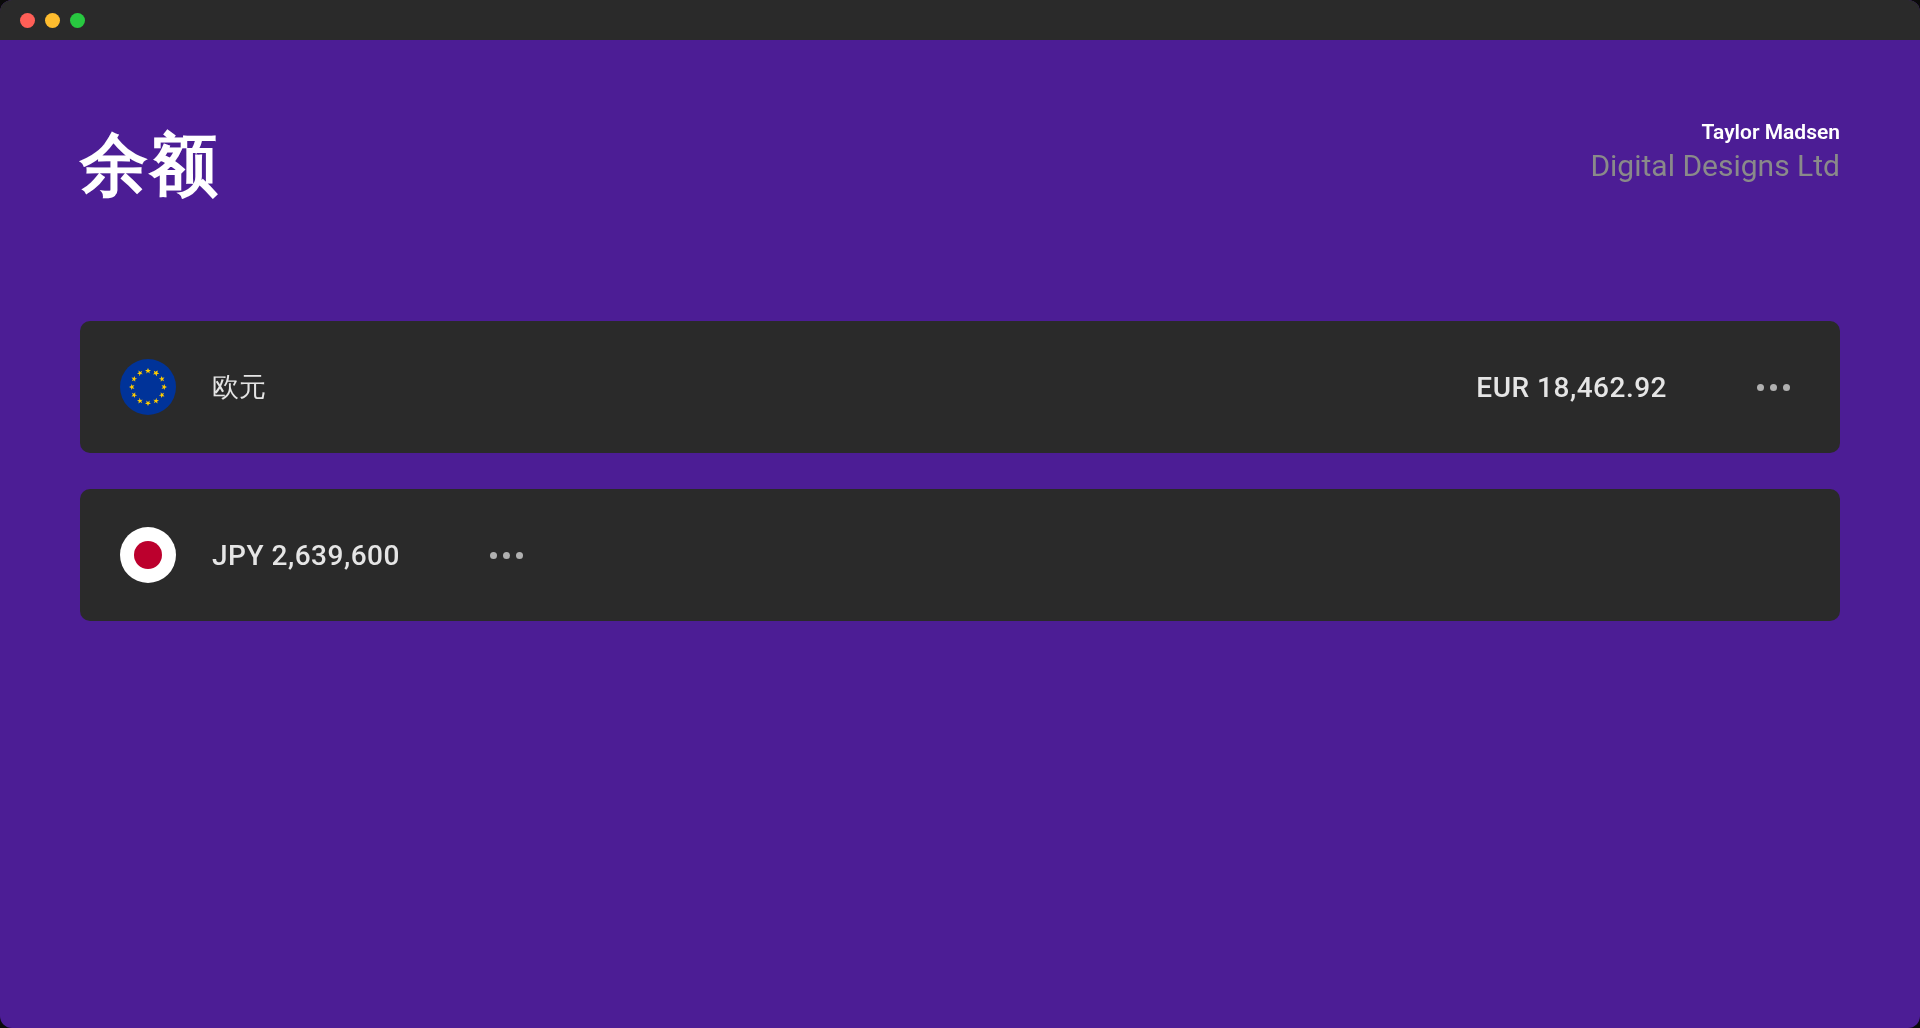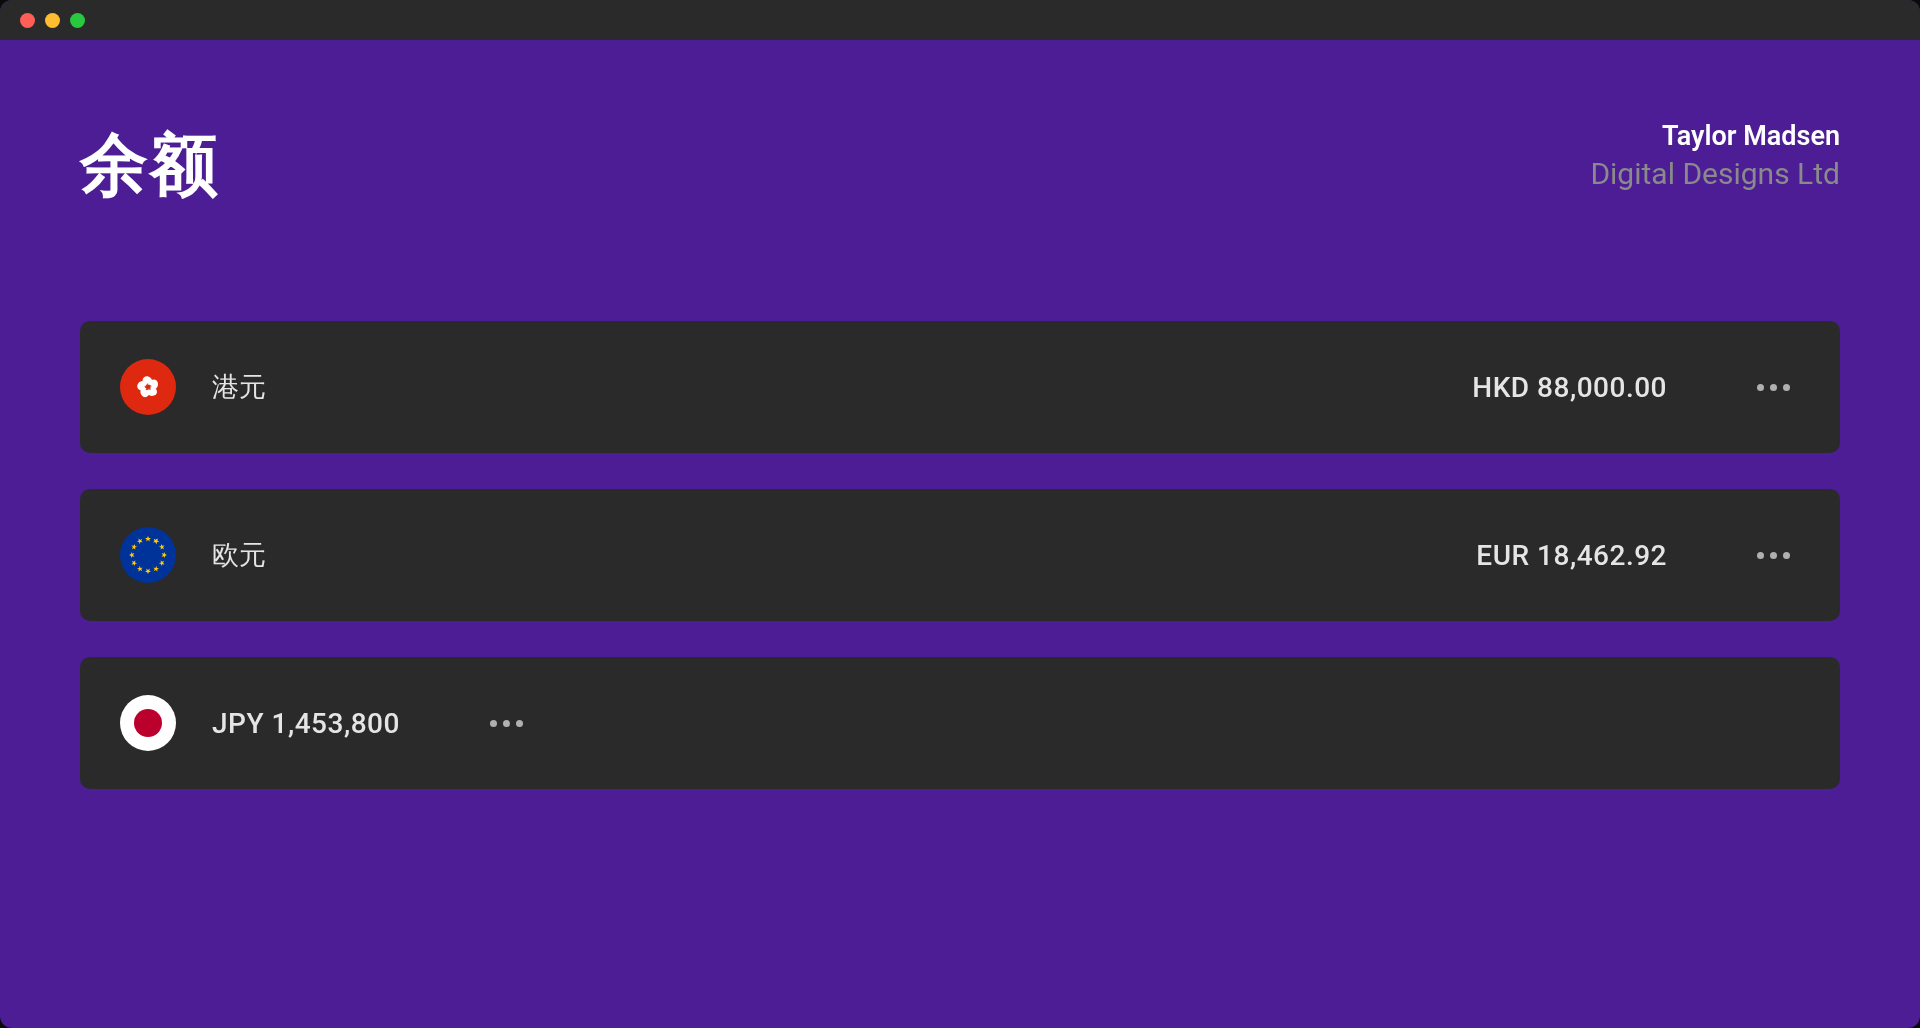--- a/index.html
+++ b/index.html
@@ -60,21 +60,21 @@
       font-weight: 700;
       color: #ffffff;
       letter-spacing: 2px;
     }
 
     .user-block {
       text-align: right;
     }
 
     .user-name {
-      font-size: 27px;
+      font-size: 21px;
       font-weight: 600;
       color: #ffffff;
       margin-bottom: 4px;
     }
 
     .user-company {
       font-size: 30px;
       color: #8a8a8a;
       font-weight: 400;
     }
@@ -189,42 +189,20 @@
   <div class="content">
     <div class="header-row">
       <h1 class="page-title">余额</h1>
       <div class="user-block">
         <div class="user-name">Taylor Madsen</div>
         <div class="user-company">Digital Designs Ltd</div>
       </div>
     </div>
 
 
-    <div class="balance-row">
-      <div class="flag-icon flag-hk">
-        <svg width="36" height="36" viewBox="0 0 36 36">
-          <g transform="translate(18,18)">
-            <g fill="#ffffff">
-              <path d="M0,-2 C3,-10 10,-8 10,-3 C10,2 5,4 2,2 C4,0 4,-4 0,-2 Z" transform="rotate(0)"></path>
-              <path d="M0,-2 C3,-10 10,-8 10,-3 C10,2 5,4 2,2 C4,0 4,-4 0,-2 Z" transform="rotate(72)"></path>
-              <path d="M0,-2 C3,-10 10,-8 10,-3 C10,2 5,4 2,2 C4,0 4,-4 0,-2 Z" transform="rotate(144)"></path>
-              <path d="M0,-2 C3,-10 10,-8 10,-3 C10,2 5,4 2,2 C4,0 4,-4 0,-2 Z" transform="rotate(216)"></path>
-              <path d="M0,-2 C3,-10 10,-8 10,-3 C10,2 5,4 2,2 C4,0 4,-4 0,-2 Z" transform="rotate(288)"></path>
-            </g>
-          </g>
-        </svg>
-      </div>
-      <div class="currency-name">港元</div>
-      <div class="amount">HKD 88,000.00</div>
-      <div class="more-button">
-        <span class="more-dot"></span>
-        <span class="more-dot"></span>
-        <span class="more-dot"></span>
-      </div>
-    </div>
 
     <div class="balance-row">
       <div class="flag-icon flag-eu">
         <svg width="56" height="56" viewBox="0 0 56 56">
           <g transform="translate(28,28)" fill="#ffcc00">
             <g id="eustar">
               <polygon points="0,-3 0.9,-0.9 3,-0.9 1.2,0.4 1.9,2.4 0,1.1 -1.9,2.4 -1.2,0.4 -3,-0.9 -0.9,-0.9" transform="translate(0,-16)"></polygon>
             </g>
             <use href="#eustar" transform="rotate(30)"></use>
             <polygon points="0,-3 0.9,-0.9 3,-0.9 1.2,0.4 1.9,2.4 0,1.1 -1.9,2.4 -1.2,0.4 -3,-0.9 -0.9,-0.9" transform="rotate(30) translate(0,-16)"></polygon>
@@ -247,21 +225,21 @@
         <span class="more-dot"></span>
         <span class="more-dot"></span>
         <span class="more-dot"></span>
       </div>
     </div>
 
     <div class="balance-row">
       <div class="flag-icon flag-jp">
         <div class="jp-circle"></div>
       </div>
-      <div class="amount">JPY 1,453,800</div>
+      <div class="amount">JPY 2,639,600</div>
       <div class="more-button">
         <span class="more-dot"></span>
         <span class="more-dot"></span>
         <span class="more-dot"></span>
       </div>
     </div>
 
   </div>
 </div>
 

